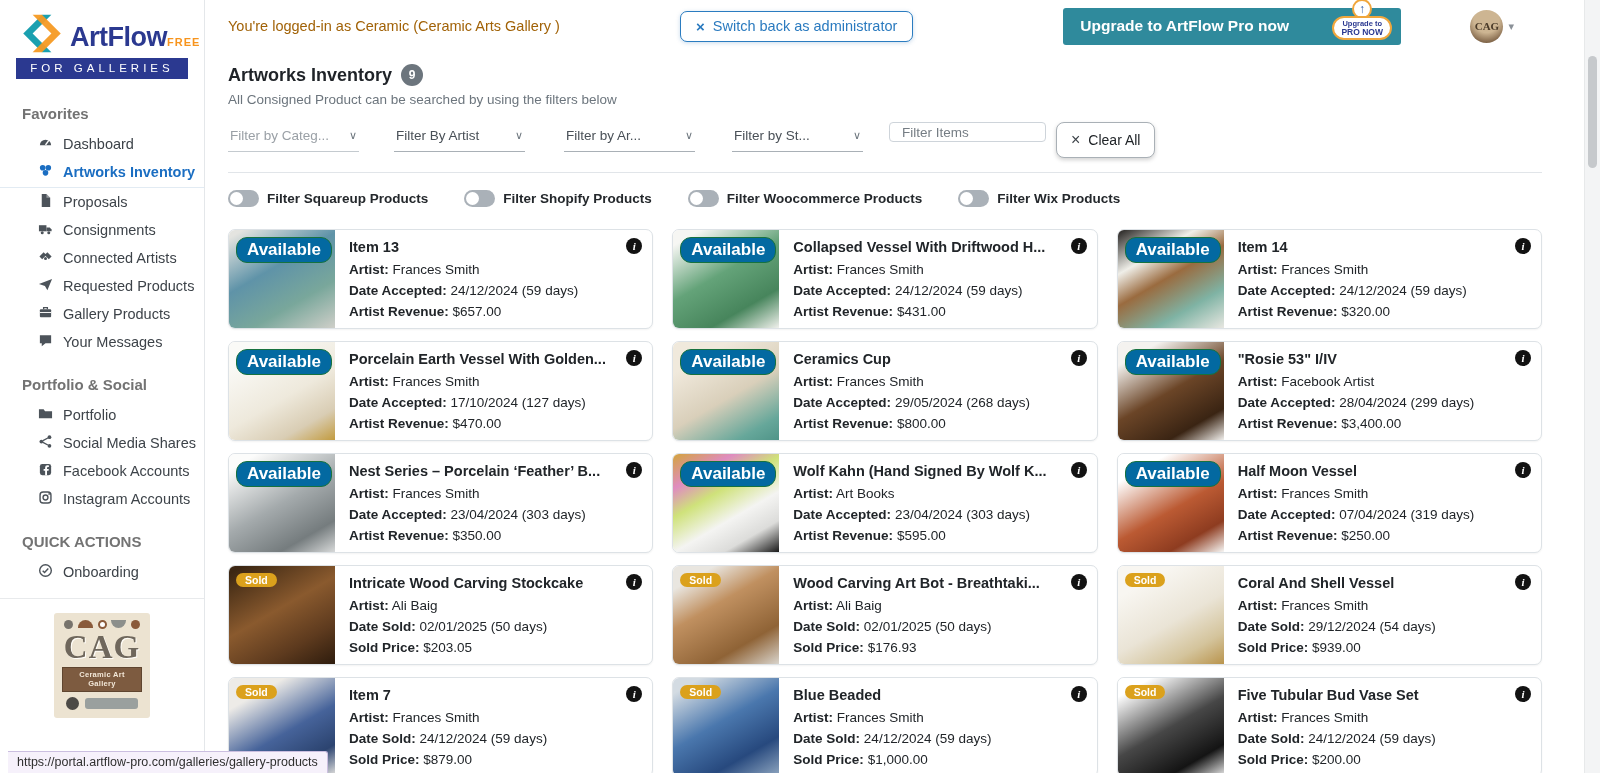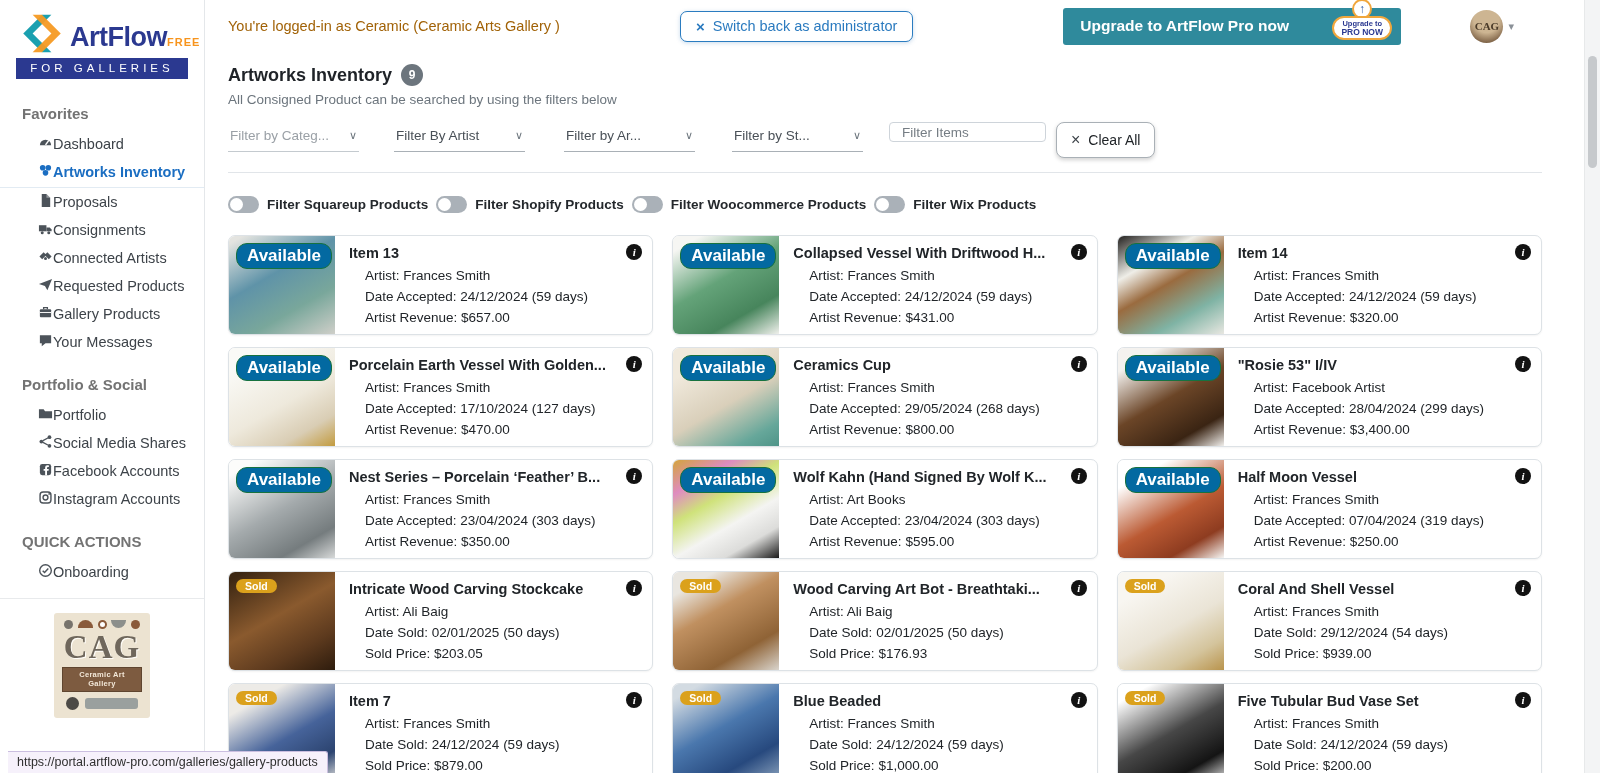--- a/index.html
+++ b/index.html
@@ -10,21 +10,21 @@
   .sidebar { position:fixed; left:0; top:0; bottom:0; width:205px; background:#fff;
     border-right:1px solid #e4e7ea; overflow:hidden; z-index:3; }
   .logo-wrap { padding:10px 14px 6px 16px; }
   .logo-row { display:flex; align-items:center; }
   .logo-text { margin-left:2px; }
   .brand { font-size:27px; font-weight:700; color:#2b3990; letter-spacing:-0.5px; }
   .edition { font-size:11px; font-weight:800; color:#f7941d; letter-spacing:1px; }
   .logo-bar { margin-top:-6px; background:#2b3990; color:#fff; text-align:center;
     font-size:11.5px; letter-spacing:4px; padding:4px 0 5px; width:172px; }
   .side-section-title { font-size:15px; font-weight:700; color:#737373; margin:20px 0 8px 22px; }
-  .nav-item { display:flex; align-items:center; padding:5px 8px 5px 38px;
+  .nav-item { display:flex; align-items:center; gap:10px; padding:5px 8px 5px 38px;
     font-size:14.5px; color:#3d4349; cursor:pointer; }
   .nav-item svg { width:15px; height:15px; fill:#4c535a; flex:none; }
   .nav-item.active { color:#1b6ec2; font-weight:600; border-bottom:1px solid #e2ebf3; padding-bottom:6px; }
   .nav-item.active svg { fill:#1b6ec2; }
   .side-divider { border-top:1px solid #e8eaec; margin:12px 0 0; }
   .cag-box { width:96px; margin:14px auto 0; background:#ece3d1; border-radius:3px;
     padding:7px 6px 0; text-align:center; }
   .cag-shapes { display:flex; justify-content:space-between; align-items:flex-start; padding:0 4px; height:10px; }
   .cs1{width:9px;height:9px;border-radius:50%;background:#77736c;}
   .cs2{width:15px;height:8px;border-radius:8px 8px 0 0;background:#8a5a3a;}
@@ -78,39 +78,39 @@
   .gap35{margin-left:35px;} .gap39{margin-left:39px;} .gap37{margin-left:37px;}
   .fitems { margin-left:26px; width:157px; height:20px; border:1px solid #ced4da; border-radius:4px;
     padding:0 12px; font-size:13.5px; color:#495057; font-family:"Liberation Sans",sans-serif; }
   .fitems::placeholder { color:#757d84; }
   .clear-btn { margin-left:10px; display:inline-flex; align-items:center; gap:8px; height:36px;
     padding:0 14px; background:#fff; border:1px solid #a9b0b6; border-radius:8px; font-size:14px;
     color:#212529; box-shadow:0 2px 4px rgba(0,0,0,.18); cursor:pointer; }
   .clear-x { font-size:16px; color:#3d4349; }
   .rule { border-top:1px solid #e1e5e9; margin-top:14px; }
 
-  .toggle-row { display:flex; align-items:flex-start; gap:8px; margin-top:23px; }
+  .toggle-row { display:flex; align-items:flex-start; gap:36px; margin-top:17px; }
   .toggle-group { display:flex; align-items:center; gap:8px; }
   .toggle { width:31px; height:17px; border-radius:9px; background:#aab1b8; position:relative; cursor:pointer; flex:none; }
   .toggle::after { content:""; position:absolute; left:2px; top:2px; width:13px; height:13px;
     border-radius:50%; background:#fff; }
   .toggle-label { font-size:13.5px; font-weight:700; color:#24282c; }
 
   .cards-grid { display:grid; grid-template-columns:repeat(3, 1fr); column-gap:19px; row-gap:12px; margin-top:22px; }
   .card { position:relative; display:flex; height:100px; background:#fff; border:1px solid #dde2e6;
     border-radius:7px; box-shadow:0 1px 2px rgba(0,0,0,.05); cursor:pointer; }
   .card-img { width:106px; flex:none; border-radius:6px 0 0 6px; }
   .badge { position:absolute; top:7px; left:7px; color:#fff; font-weight:700; }
   .badge-available { background:#0369a1; border:1px solid #17723f; font-size:17px; padding:2px 10px; border-radius:11px; }
   .badge-sold { background:#dba11c; font-size:10.5px; padding:1px 9px; border-radius:9px; }
   .card-body { flex:1; min-width:0; padding:9px 30px 6px 14px; }
   .card-title { font-size:14.5px; font-weight:700; color:#212529; margin-bottom:4px;
     white-space:nowrap; overflow:hidden; }
   .card-line { font-size:13.5px; color:#212529; line-height:21px; white-space:nowrap; overflow:hidden; }
-  .card-line b { font-weight:400;margin-left:16px; }
+  .card-line b { font-weight:700; }
   .info-icon { position:absolute; top:8px; right:10px; width:16px; height:16px; border-radius:50%;
     background:#121212; color:#fff; display:flex; align-items:center; justify-content:center;
     font-family:"Liberation Serif", serif; font-style:italic; font-weight:700; font-size:11px; cursor:pointer; }
 
   
   .scrollbar { position:fixed; right:0; top:0; bottom:0; width:16px; background:#f3f4f5;
     border-left:1px solid #e7e9ea; z-index:4; }
   .scroll-thumb { position:absolute; left:3px; right:3px; top:56px; height:112px;
     background:#c6c9cc; border-radius:6px; }
 

